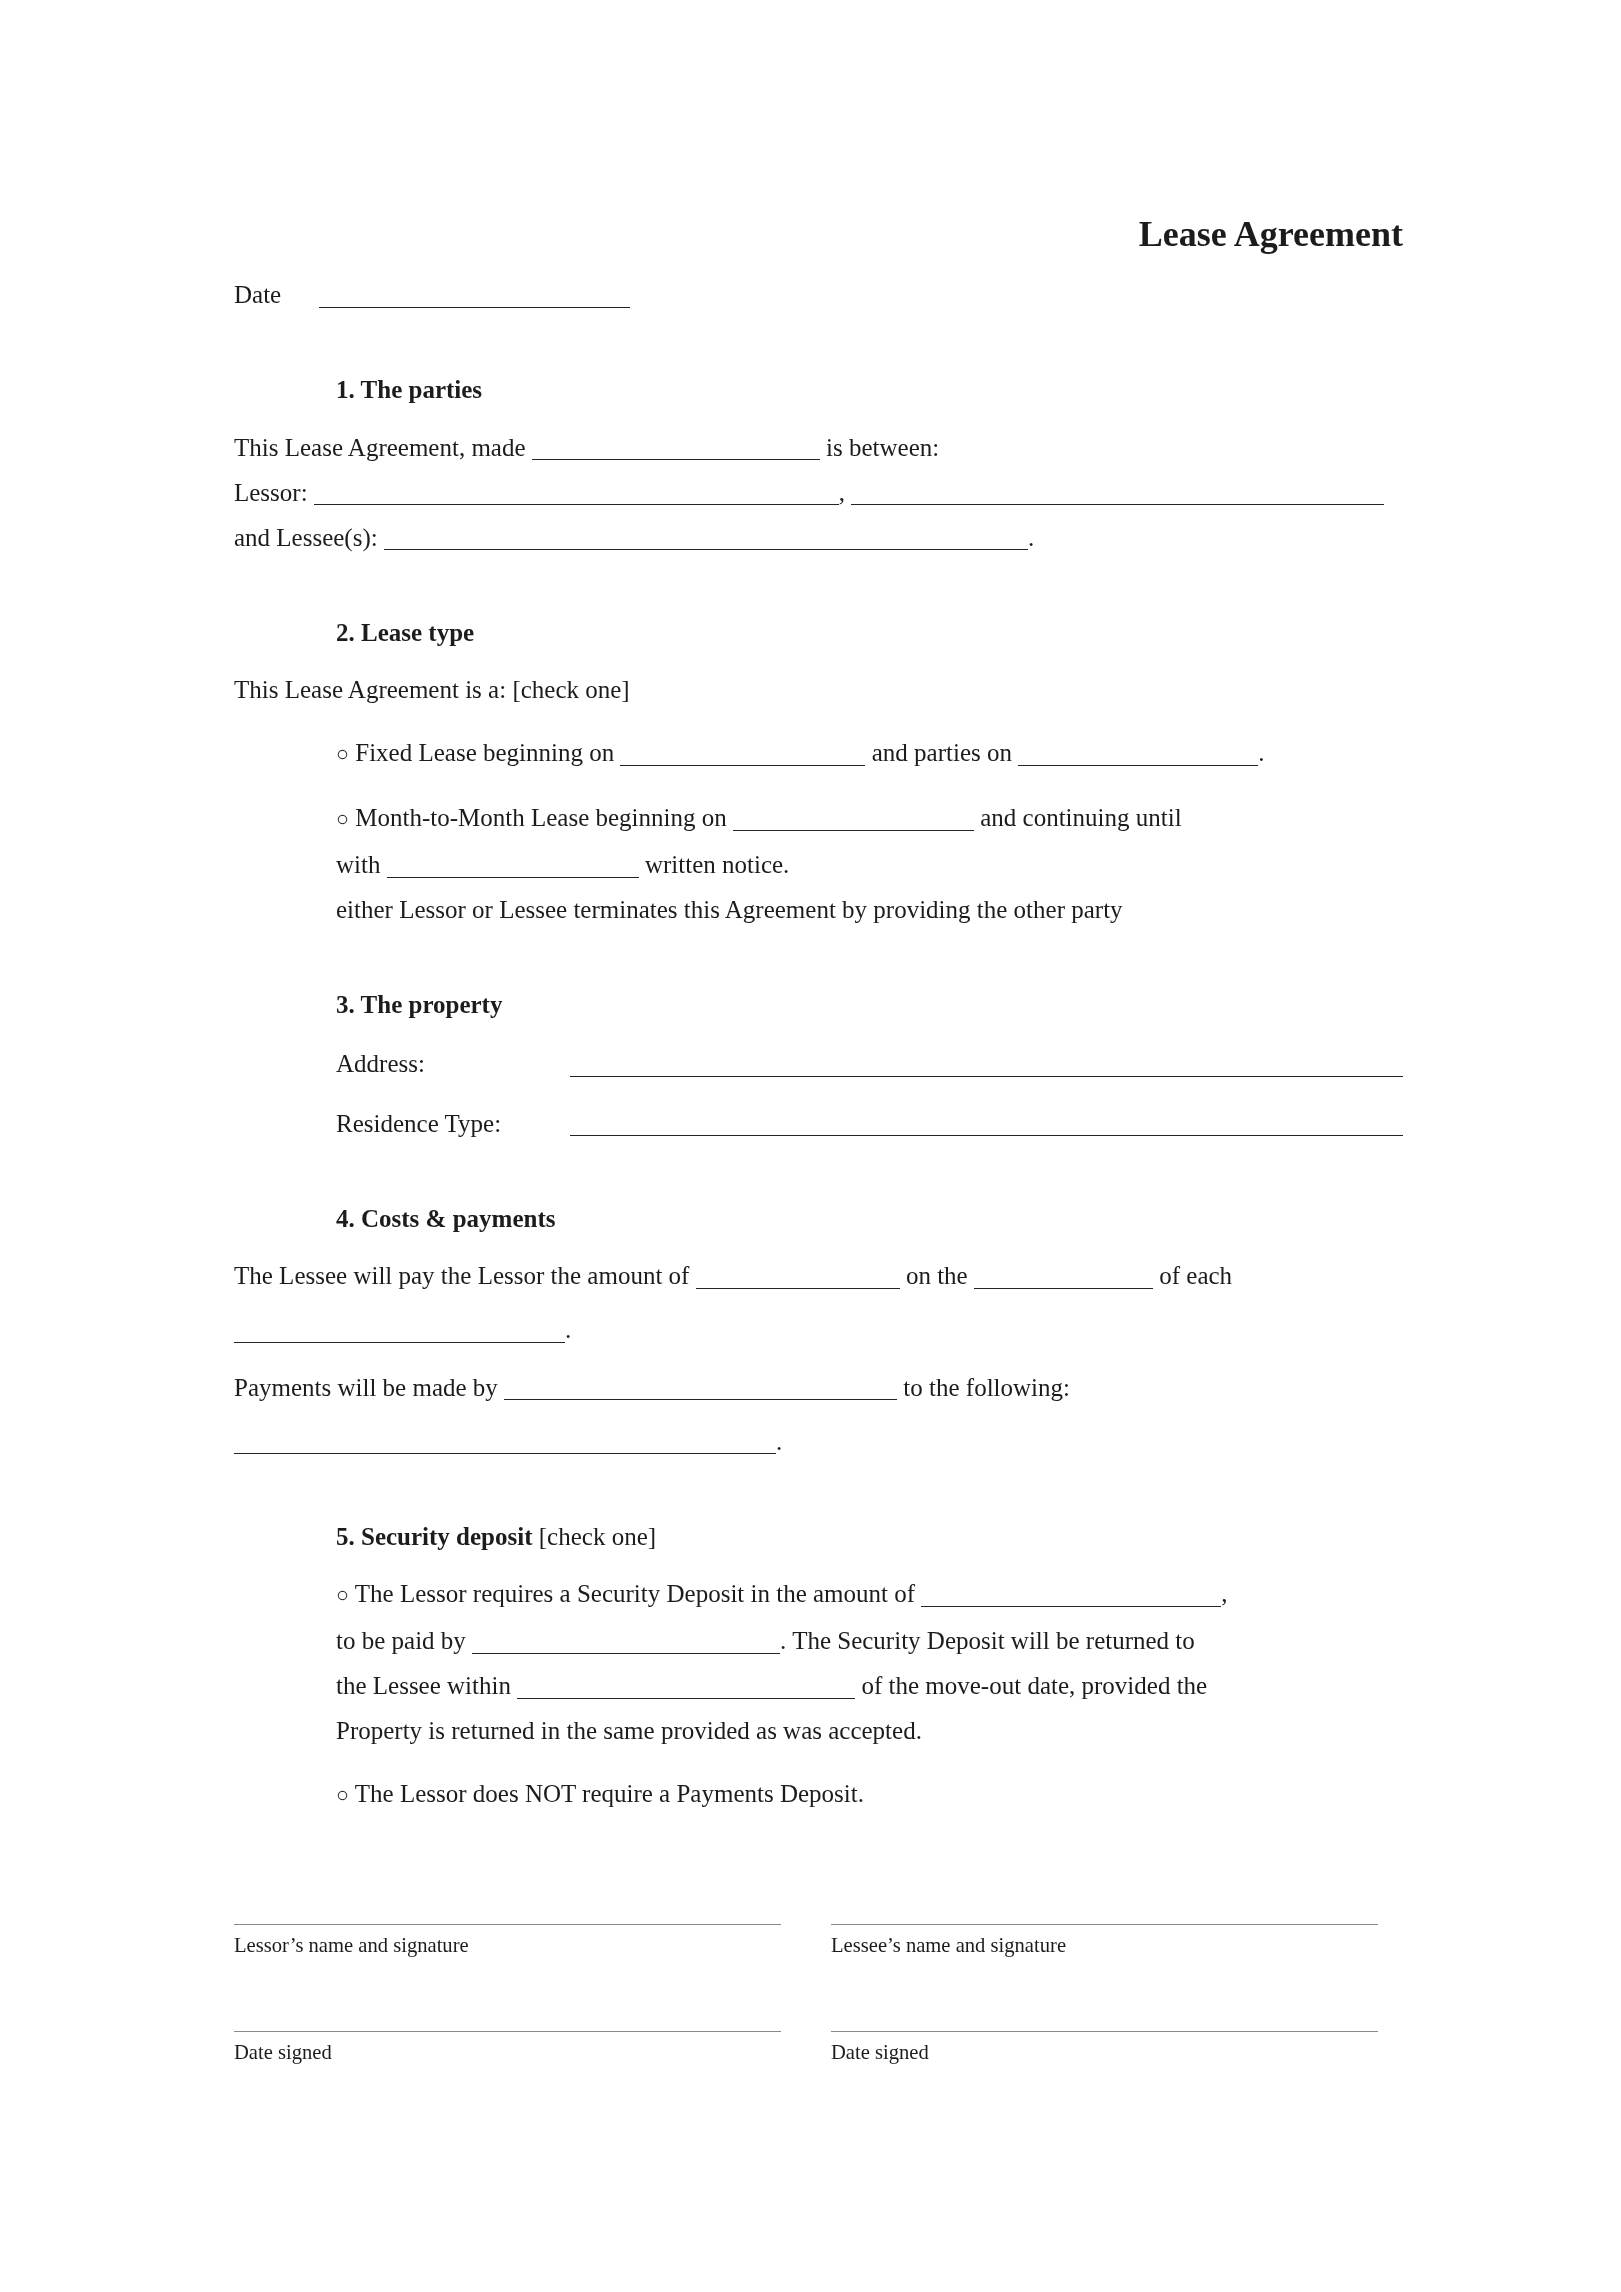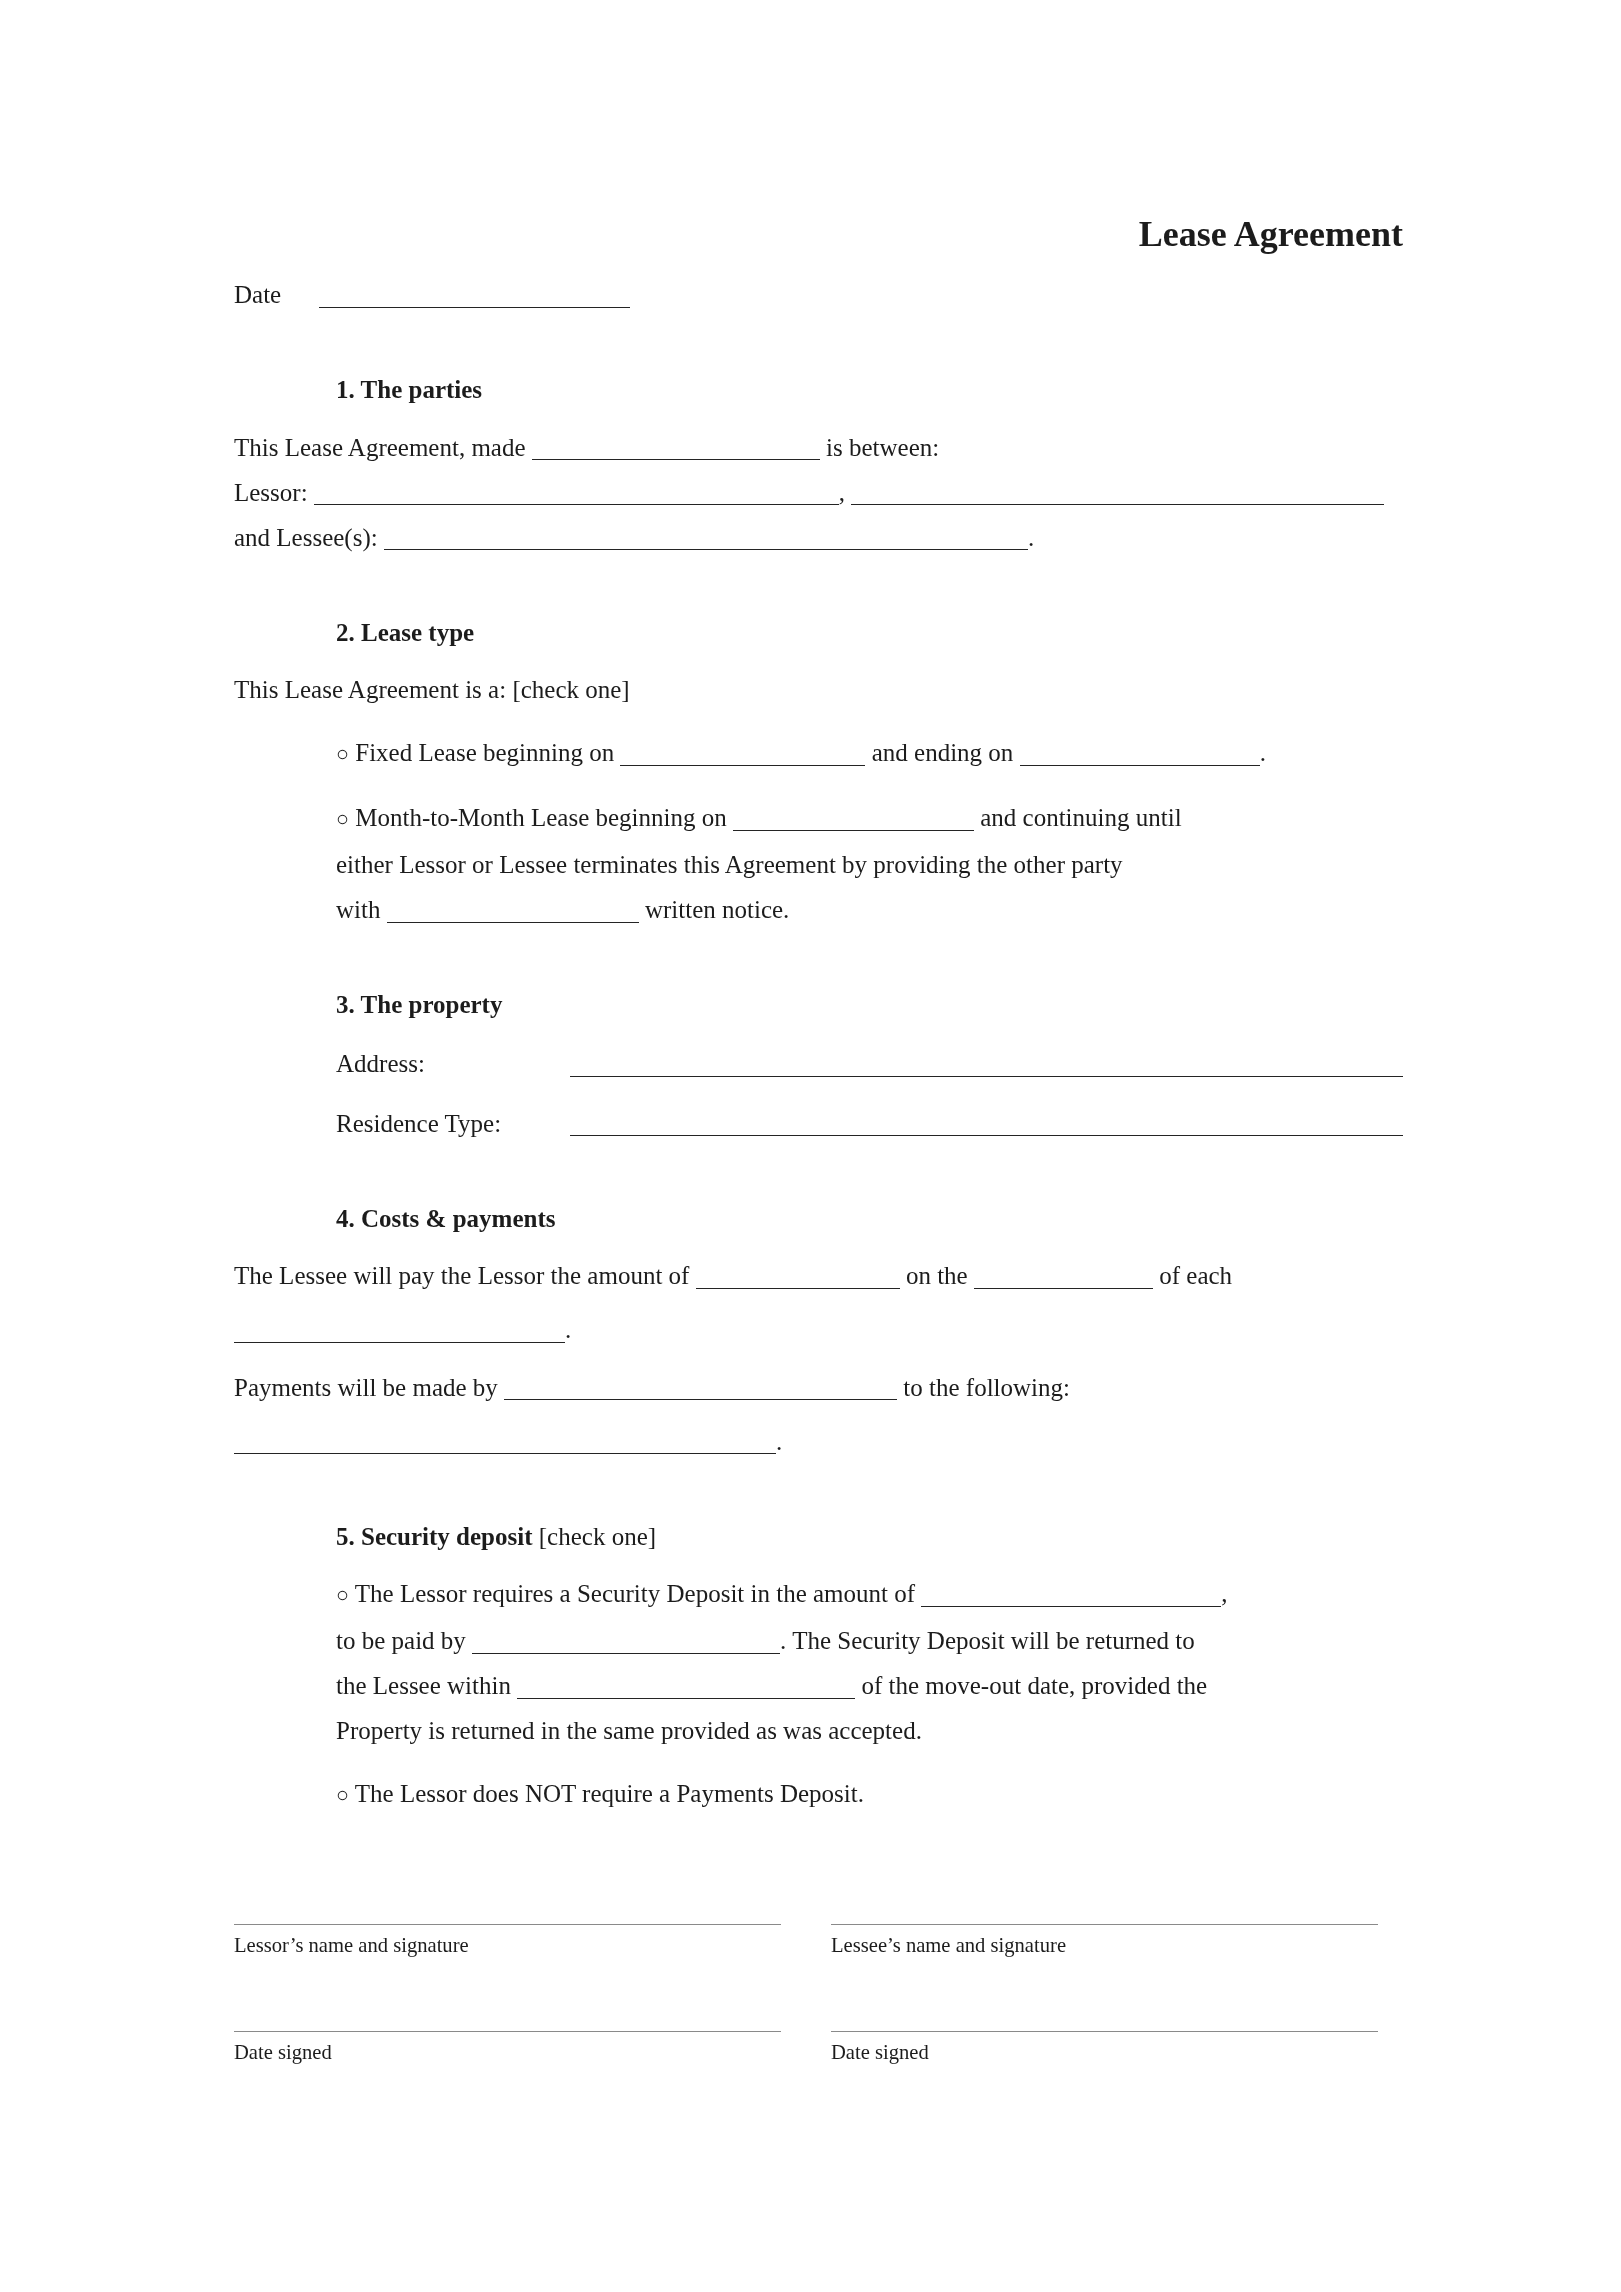--- a/index.html
+++ b/index.html
@@ -56,35 +56,35 @@
     <span>and Lessee(s):</span>
     <span class="blank" style="width:644px"></span><span>.</span>
   </div>
 
   <div class="heading">2. Lease type</div>
   <div class="line">This Lease Agreement is a: [check one]</div>
   <div class="line indent mt20">
     <span class="bullet">○</span>
     <span>Fixed Lease beginning on</span>
     <span class="blank" style="width:245px"></span>
-    <span>and ending on</span>
+    <span>and parties on</span>
     <span class="blank" style="width:240px"></span><span>.</span>
   </div>
   <div class="line indent mt20">
     <span class="bullet">○</span>
     <span>Month-to-Month Lease beginning on</span>
     <span class="blank" style="width:241px"></span>
     <span>and continuing until</span>
   </div>
-  <div class="line indent">either Lessor or Lessee terminates this Agreement by providing the other party</div>
   <div class="line indent">
     <span>with</span>
     <span class="blank" style="width:252px"></span>
     <span>written notice.</span>
   </div>
+  <div class="line indent">either Lessor or Lessee terminates this Agreement by providing the other party</div>
 
   <div class="heading">3. The property</div>
   <div class="prop-row">
     <span class="label-col">Address:</span><span class="blank" style="width:833px"></span>
   </div>
   <div class="prop-row">
     <span class="label-col">Residence Type:</span><span class="blank" style="width:833px"></span>
   </div>
 
   <div class="heading">4. Costs &amp; payments</div>

